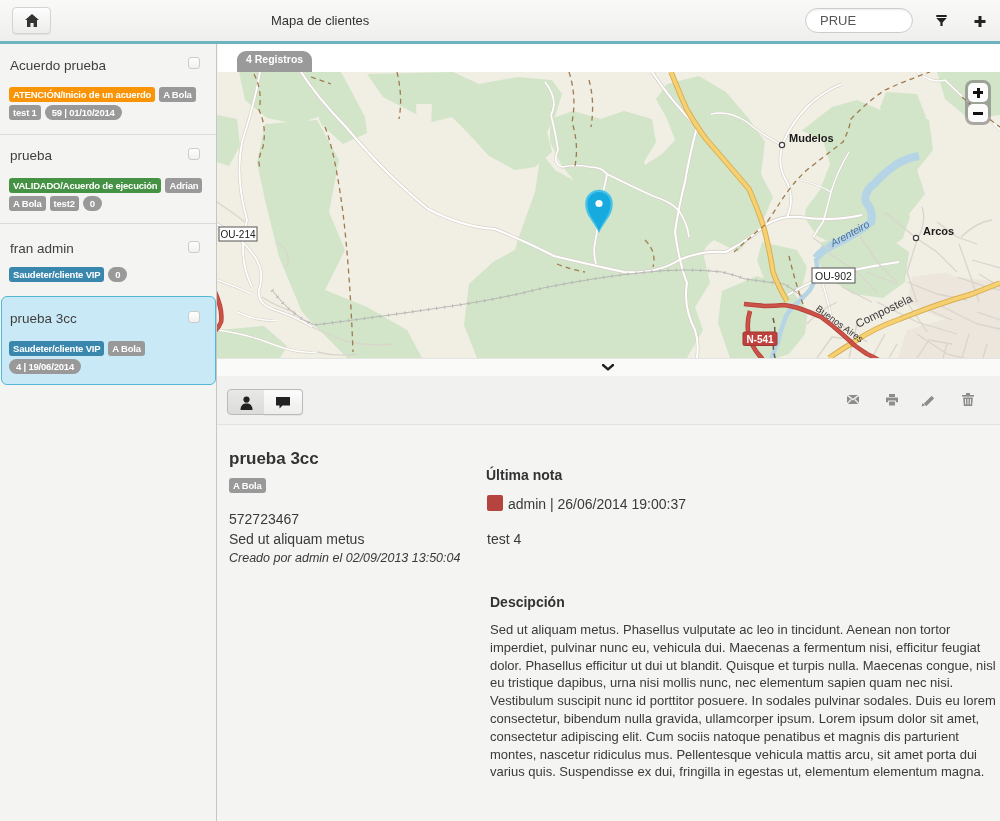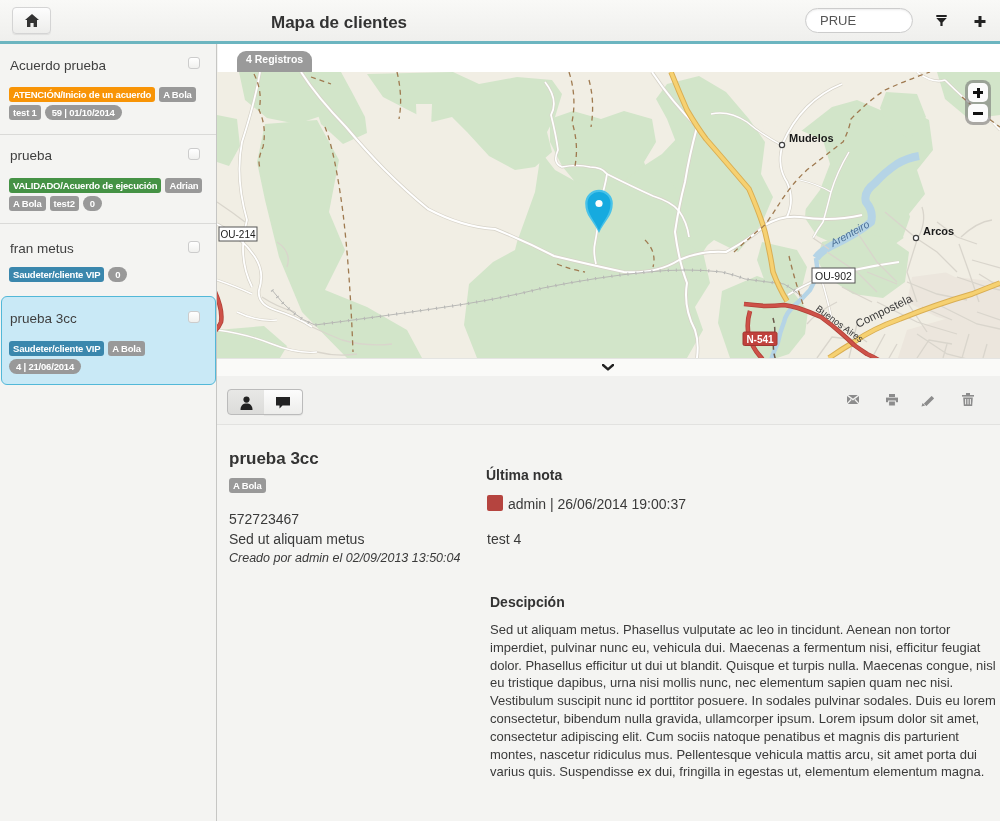--- a/index.html
+++ b/index.html
@@ -1,20 +1,20 @@
 <!DOCTYPE html>
 <html><head>
 <meta charset="utf-8">
 <style>
 * { margin:0; padding:0; box-sizing:border-box; }
 html,body { width:1000px; height:821px; font-family:"Liberation Sans",sans-serif; background:#f4f4f2; overflow:hidden; position:relative; }
 .abs { position:absolute; }
 #topbar { position:absolute; left:0; top:0; width:1000px; height:44px; background:linear-gradient(#f9f9f7,#efefed); border-bottom:3px solid #6cb5c0; }
 #homebtn { position:absolute; left:12px; top:7px; width:39px; height:27px; background:linear-gradient(#fdfdfd,#ededeb); border:1px solid #d4d4d4; border-radius:4px; box-shadow:0 1px 1px rgba(0,0,0,0.07); }
-#title { position:absolute; left:271px; top:13px; font-size:17px; font-weight:bold; color:#333; }
+#title { position:absolute; left:271px; top:13px; font-size:13px; font-weight:normal; color:#333; }
 #search { position:absolute; left:805px; top:8px; width:108px; height:25px; border:1px solid #ccc; border-radius:14px; background:#fff; color:#555; font-size:13px; line-height:23px; padding-left:14px; box-shadow:inset 0 1px 2px rgba(0,0,0,0.08); }
 #sidebar { position:absolute; left:0; top:44px; width:217px; height:777px; background:#f4f4f2; border-right:1px solid #c6c6c4; }
 .sep { position:absolute; left:0; width:216px; height:1px; background:#dadad8; }
 .name { position:absolute; left:10px; font-size:13.5px; color:#3f3f3f; }
 .cb { position:absolute; left:188px; width:12px; height:12px; background:linear-gradient(#fff,#f0f0ee); border:1px solid #ccc; border-radius:3px; }
 .lbl { display:inline-block; color:#fff; font-size:9.5px; letter-spacing:-0.2px; font-weight:bold; padding:2px 4px; border-radius:3px; margin-right:4px; vertical-align:top; }
 .lbl.orange { background:#f89406; }
 .lbl.green { background:#459245; }
 .lbl.blue { background:#3a87ad; }
 .lbl.gray { background:#999; }
@@ -58,28 +58,28 @@
 <div class="name" style="top:58px">Acuerdo prueba</div>
 <div class="cb" style="top:57px"></div>
 <div class="tagrow" style="top:87px"><span class="lbl orange">ATENCIÓN/Inicio de un acuerdo</span><span class="lbl gray">A Bola</span></div>
 <div class="tagrow" style="top:105px"><span class="lbl gray">test 1</span><span class="badge">59 | 01/10/2014</span></div>
 <div class="sep" style="top:134px"></div>
 <div class="name" style="top:148px">prueba</div>
 <div class="cb" style="top:148px"></div>
 <div class="tagrow" style="top:178px"><span class="lbl green">VALIDADO/Acuerdo de ejecución</span><span class="lbl gray">Adrian</span></div>
 <div class="tagrow" style="top:196px"><span class="lbl gray">A Bola</span><span class="lbl gray">test2</span><span class="badge">0</span></div>
 <div class="sep" style="top:223px"></div>
-<div class="name" style="top:241px">fran metus</div>
+<div class="name" style="top:241px">fran admin</div>
 <div class="cb" style="top:241px"></div>
 <div class="tagrow" style="top:267px"><span class="lbl blue">Saudeter/cliente VIP</span><span class="badge">0</span></div>
 <div id="selbox"></div>
 <div class="name" style="top:311px">prueba 3cc</div>
 <div class="cb" style="top:311px"></div>
 <div class="tagrow" style="top:341px"><span class="lbl blue">Saudeter/cliente VIP</span><span class="lbl gray">A Bola</span></div>
-<div class="tagrow" style="top:359px"><span class="badge">4 | 21/06/2014</span></div>
+<div class="tagrow" style="top:359px"><span class="badge">4 | 19/06/2014</span></div>
 <div id="whitebar"></div>
 <div id="regbadge">4 Registros</div>
 <div id="mapwrap">
 <svg width="783" height="286" viewBox="0 0 783 286">
 <rect width="783" height="286" fill="#f1eee4"></rect>
 <polygon points="690,258 760,238 850,240 940,235 1000,245 1000,286 700,286 678,295" fill="#ece6dd"></polygon>
 <polygon points="695,205 770,195 783,200 783,260 720,245 690,230" fill="#ece6dd"></polygon>
 <polygon points="22,0 88,0 96,22 110,42 80,52 50,46 28,28" fill="#d2e5c9"></polygon>
 <polygon points="88,0 124,0 136,22 148,45 150,61 126,72 104,52 94,22" fill="#d2e5c9"></polygon>
 <polygon points="48,52 100,48 122,88 112,140 128,178 108,218 150,235 190,258 205,286 130,286 85,240 62,185 48,128 40,90" fill="#d2e5c9"></polygon>

